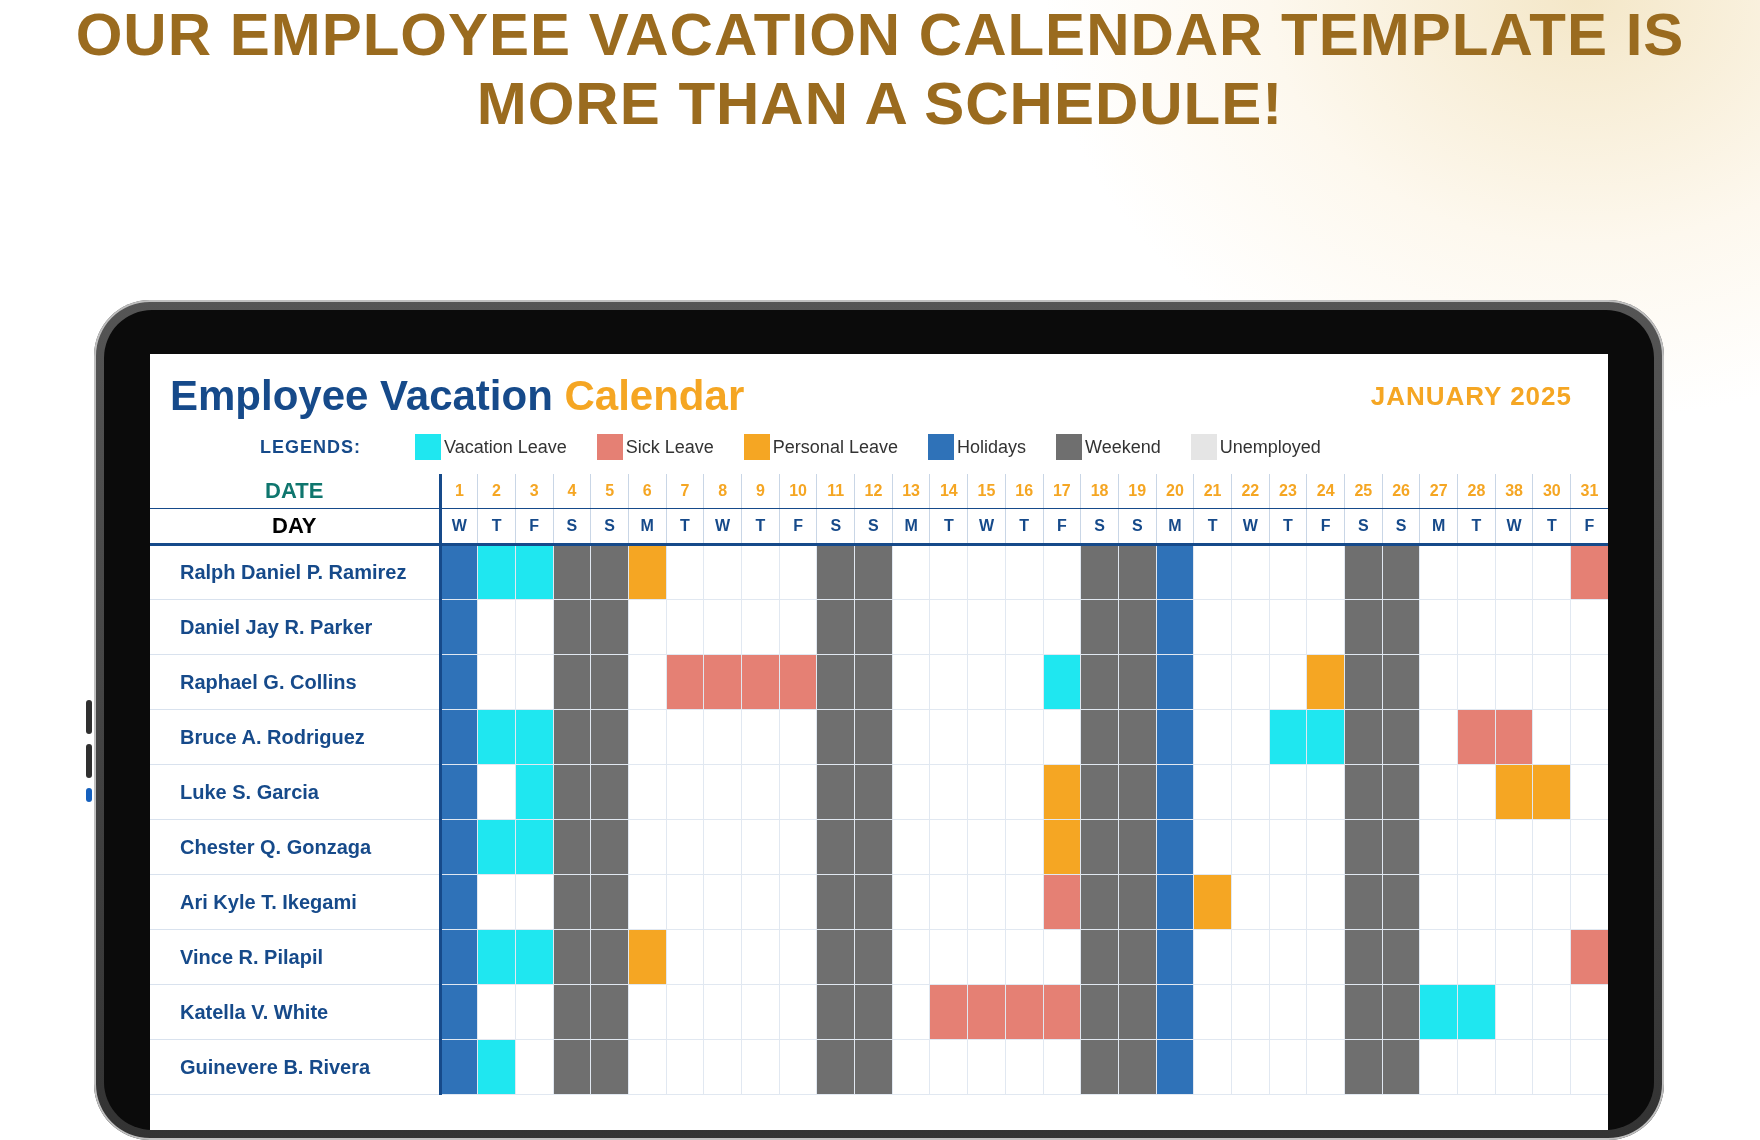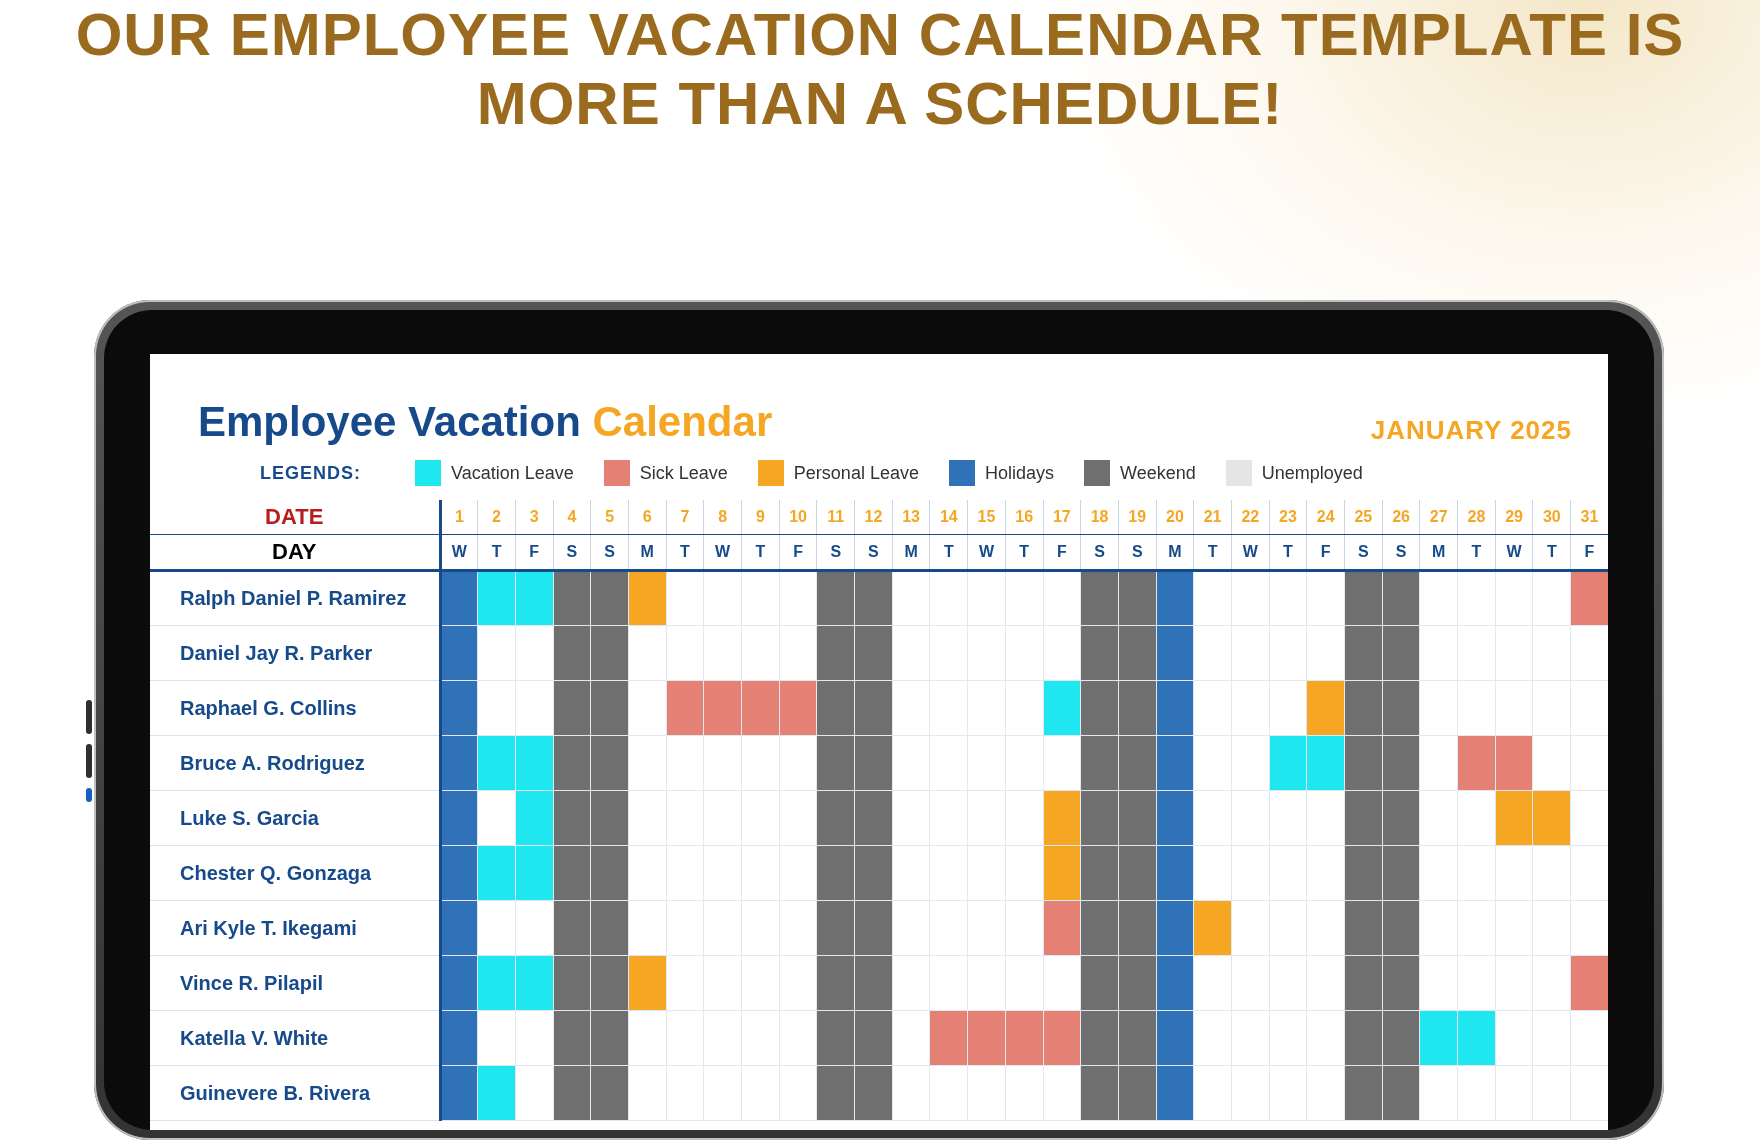--- a/index.html
+++ b/index.html
@@ -54,52 +54,51 @@
     border-radius: 3px;
   }
   .side-btn.a { top: 400px; height: 34px; }
   .side-btn.b { top: 444px; height: 34px; }
   .side-btn.c { top: 488px; height: 14px; background:#1560bd; }
 
   
   .sc-head {
     display: flex;
     justify-content: space-between;
-    align-items: flex-end;
-    padding: 18px 36px 4px 48px;
-    margin-top: 26px;
+    align-items: center;
+    padding: 18px 36px 4px 20px;
   }
   .sc-title { font-size: 42px; font-weight: 800; }
   .sc-title .a { color: #164a8a; }
   .sc-title .b { color: #f5a623; }
   .sc-month { font-size: 26px; font-weight: 800; color: #f5a623; letter-spacing: 1px; }
 
   .legends {
     display: flex;
     align-items: center;
     gap: 30px;
     padding: 10px 36px 14px 110px;
     font-size: 18px;
   }
   .legends-cap { font-weight: 800; color:#164a8a; letter-spacing:1px; margin-right: 24px; }
-  .lg { display: flex; align-items: center; gap: 10px; color:#333; }
+  .lg { display: flex; align-items: center; gap: 3px; color:#333; }
   .sw { width: 26px; height: 26px; }
 
   .cal {
     width: 100%;
     border-collapse: collapse;
     table-layout: fixed;
   }
   .cal th, .cal td { padding:0; }
   .cal col.name { width: 290px; }
   .cal col.day { width: 37.7px; }
 
   .cal .hdr-date th { border-bottom: 1px solid #164a8a; }
   .cal .hdr-date .label, .cal .hdr-day .label {
-    text-align: center; font-weight: 800; color:#b91c1c; font-size:22px;
+    text-align: center; font-weight: 800; color:#0f766e; font-size:22px;
     border-right: 3px solid #164a8a;
     padding: 4px 0;
   }
   .cal .hdr-day .label { color:#000000; font-size:22px; border-top: none; }
   .cal .hdr-date .num {
     color:#f5a623; font-weight:800; font-size:16px; text-align:center;
     border-left:1px solid #c9d6e6; border-right:1px solid #c9d6e6;
     padding: 4px 0;
   }
   .cal .hdr-day th { border-bottom: 3px solid #164a8a; }
@@ -239,21 +238,21 @@
                 <th class="num">19</th>
                 <th class="num">20</th>
                 <th class="num">21</th>
                 <th class="num">22</th>
                 <th class="num">23</th>
                 <th class="num">24</th>
                 <th class="num">25</th>
                 <th class="num">26</th>
                 <th class="num">27</th>
                 <th class="num">28</th>
-                <th class="num">29</th>
+                <th class="num">38</th>
                 <th class="num">30</th>
                 <th class="num">31</th>
               </tr>
             <tr class="hdr-day" id="row-days">
               <th class="label">DAY</th>
             <th class="dw">W</th>
                 <th class="dw">T</th>
                 <th class="dw">F</th>
                 <th class="dw">S</th>
                 <th class="dw">S</th>

